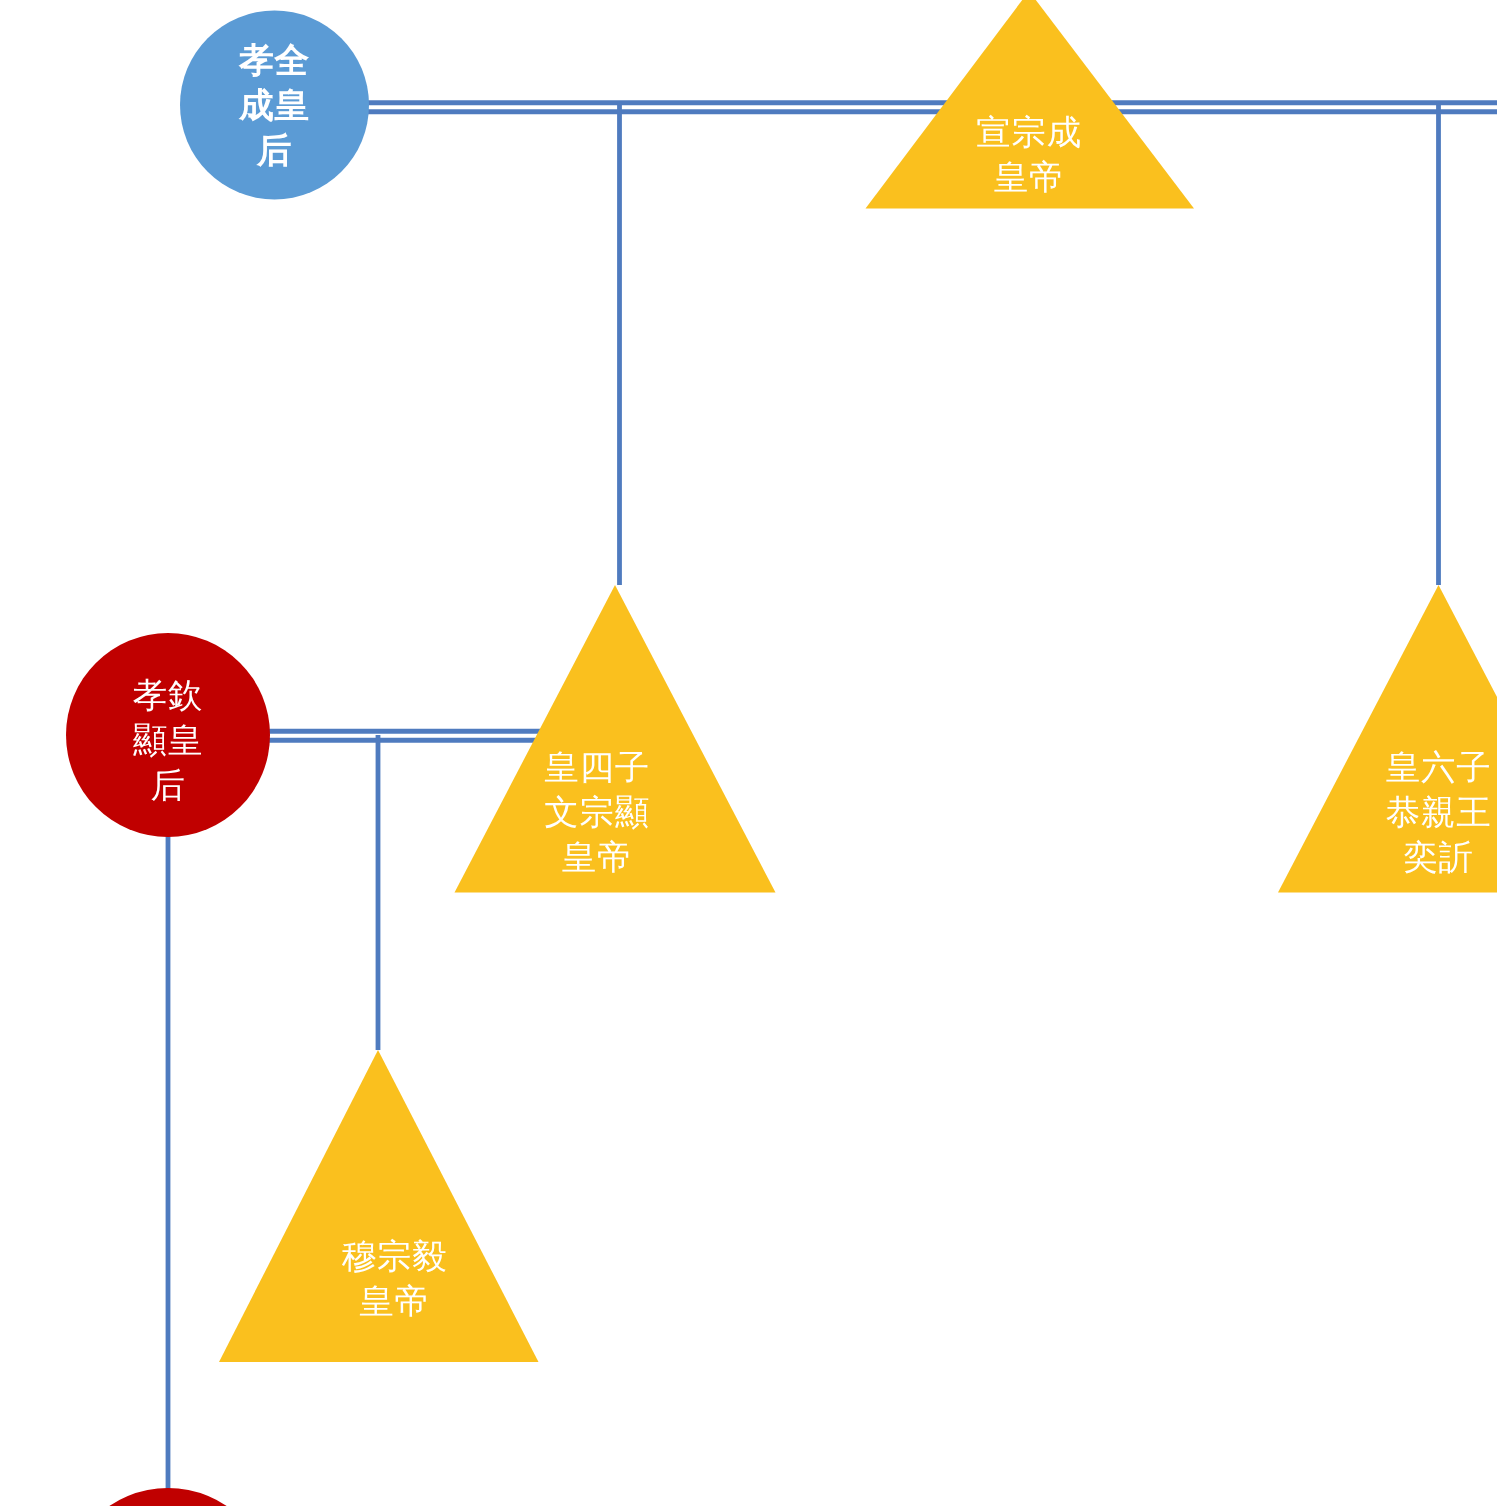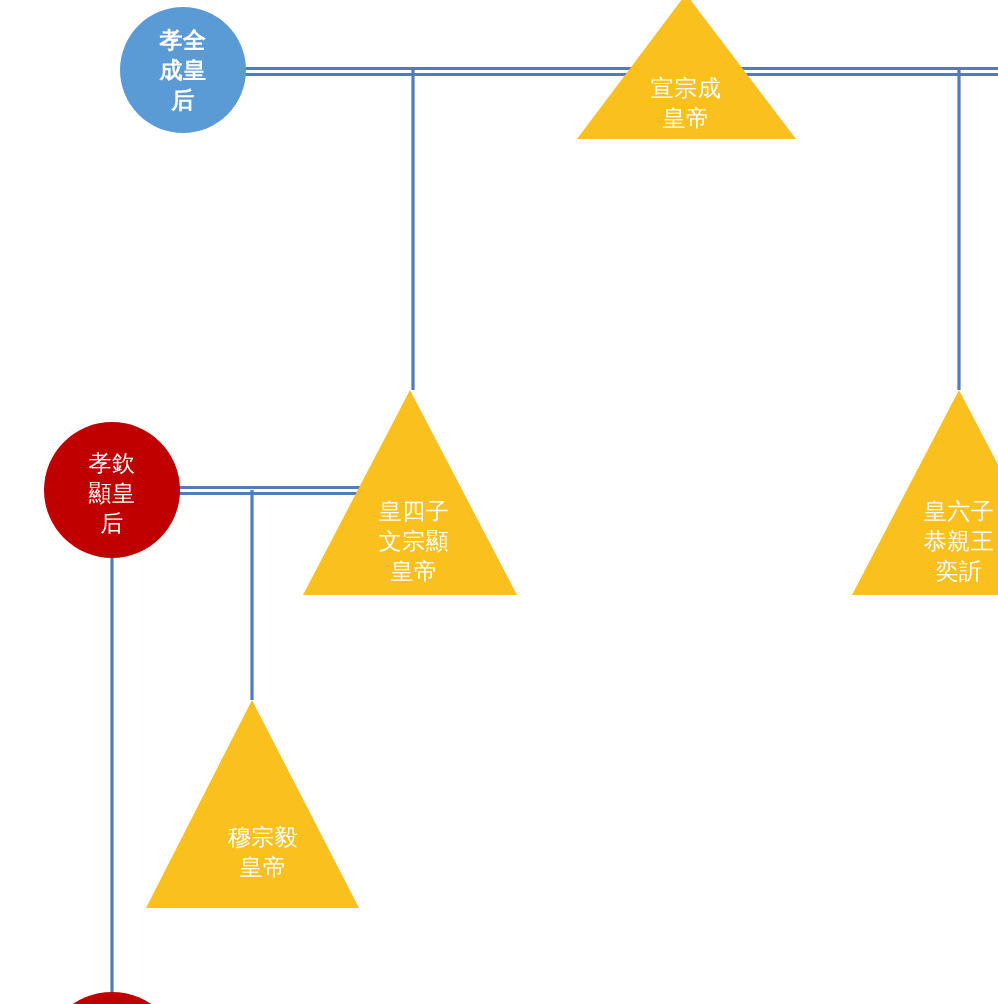--- a/index.html
+++ b/index.html
@@ -88,21 +88,21 @@
     <div>宣宗成</div>
     <div>皇帝</div>
   </div>
 
   <div class="node-label" style="left:52px; top:436px; width:120px;margin-top:13px;">
     <div>孝欽</div>
     <div>顯皇</div>
     <div>后</div>
   </div>
 
-  <div class="node-label" style="left:354px; top:497px; width:120px;font-family:Liberation Serif, serif;">
+  <div class="node-label" style="left:338px; top:497px; width:120px;font-family:Liberation Serif, serif;">
     <div>皇四子</div>
     <div>文宗顯</div>
     <div>皇帝</div>
   </div>
 
   <div class="node-label" style="left:899px; top:497px; width:120px;">
     <div>皇六子</div>
     <div>恭親王</div>
     <div>奕訢</div>
   </div>

